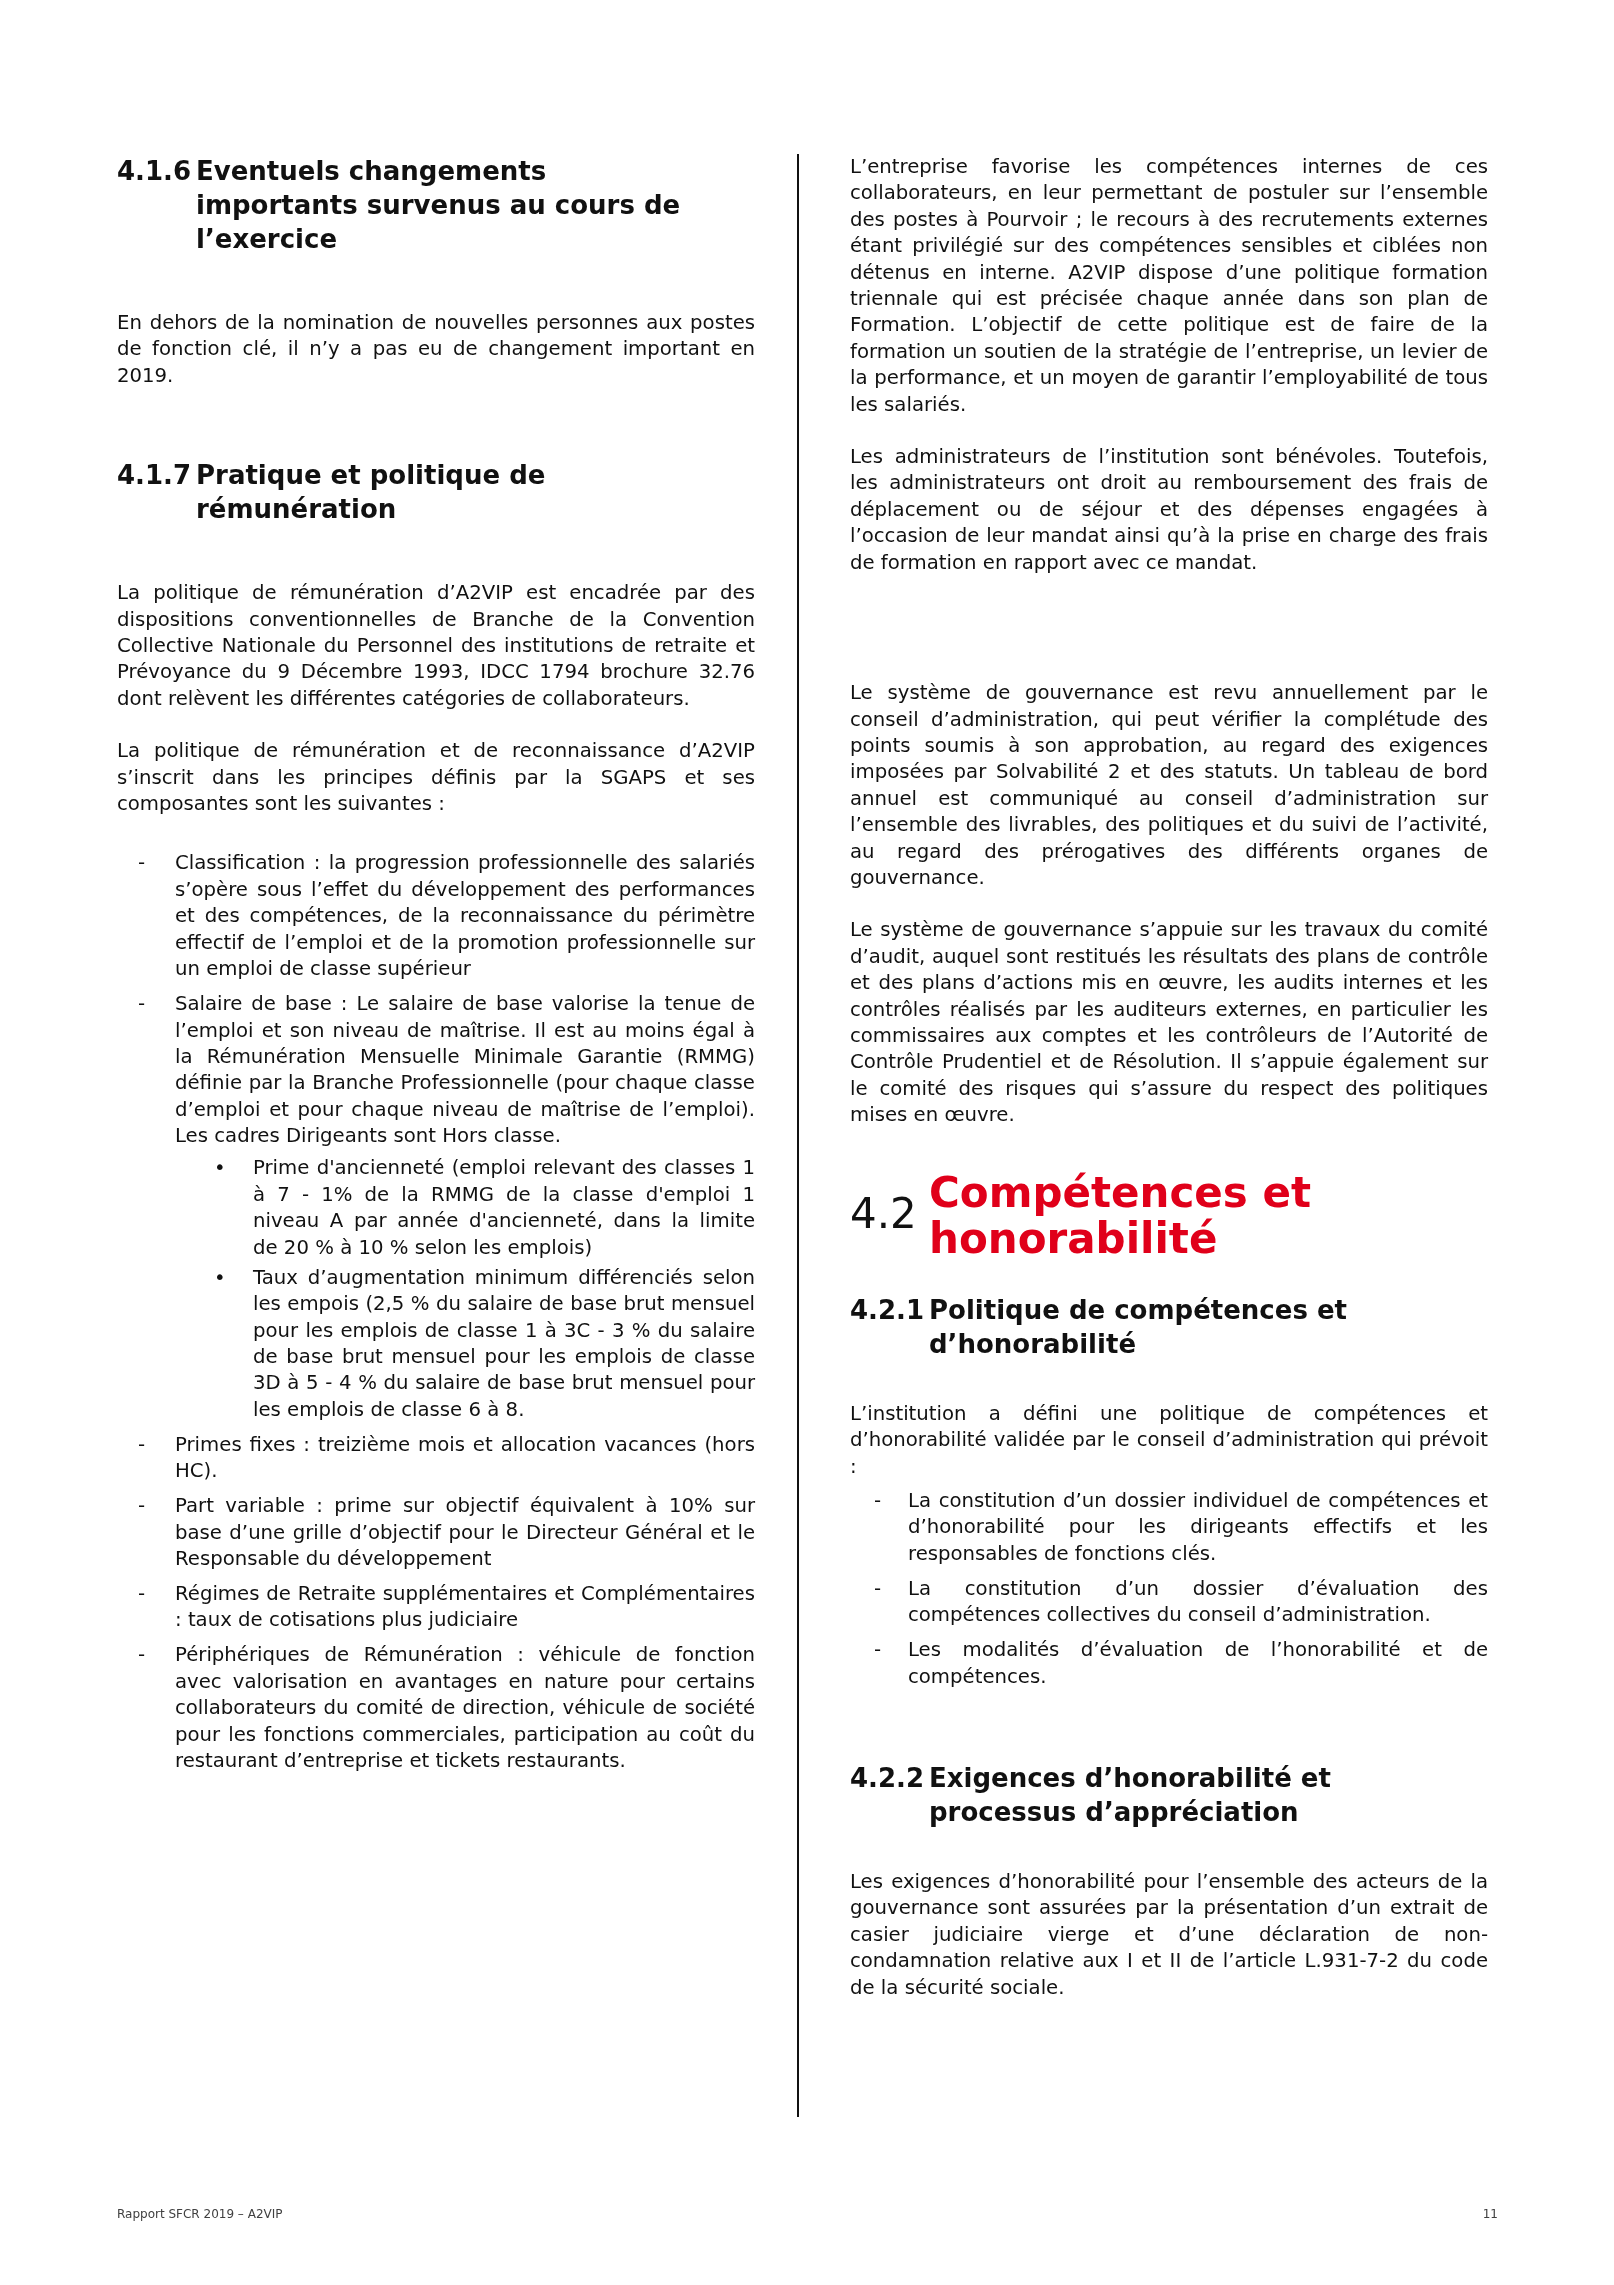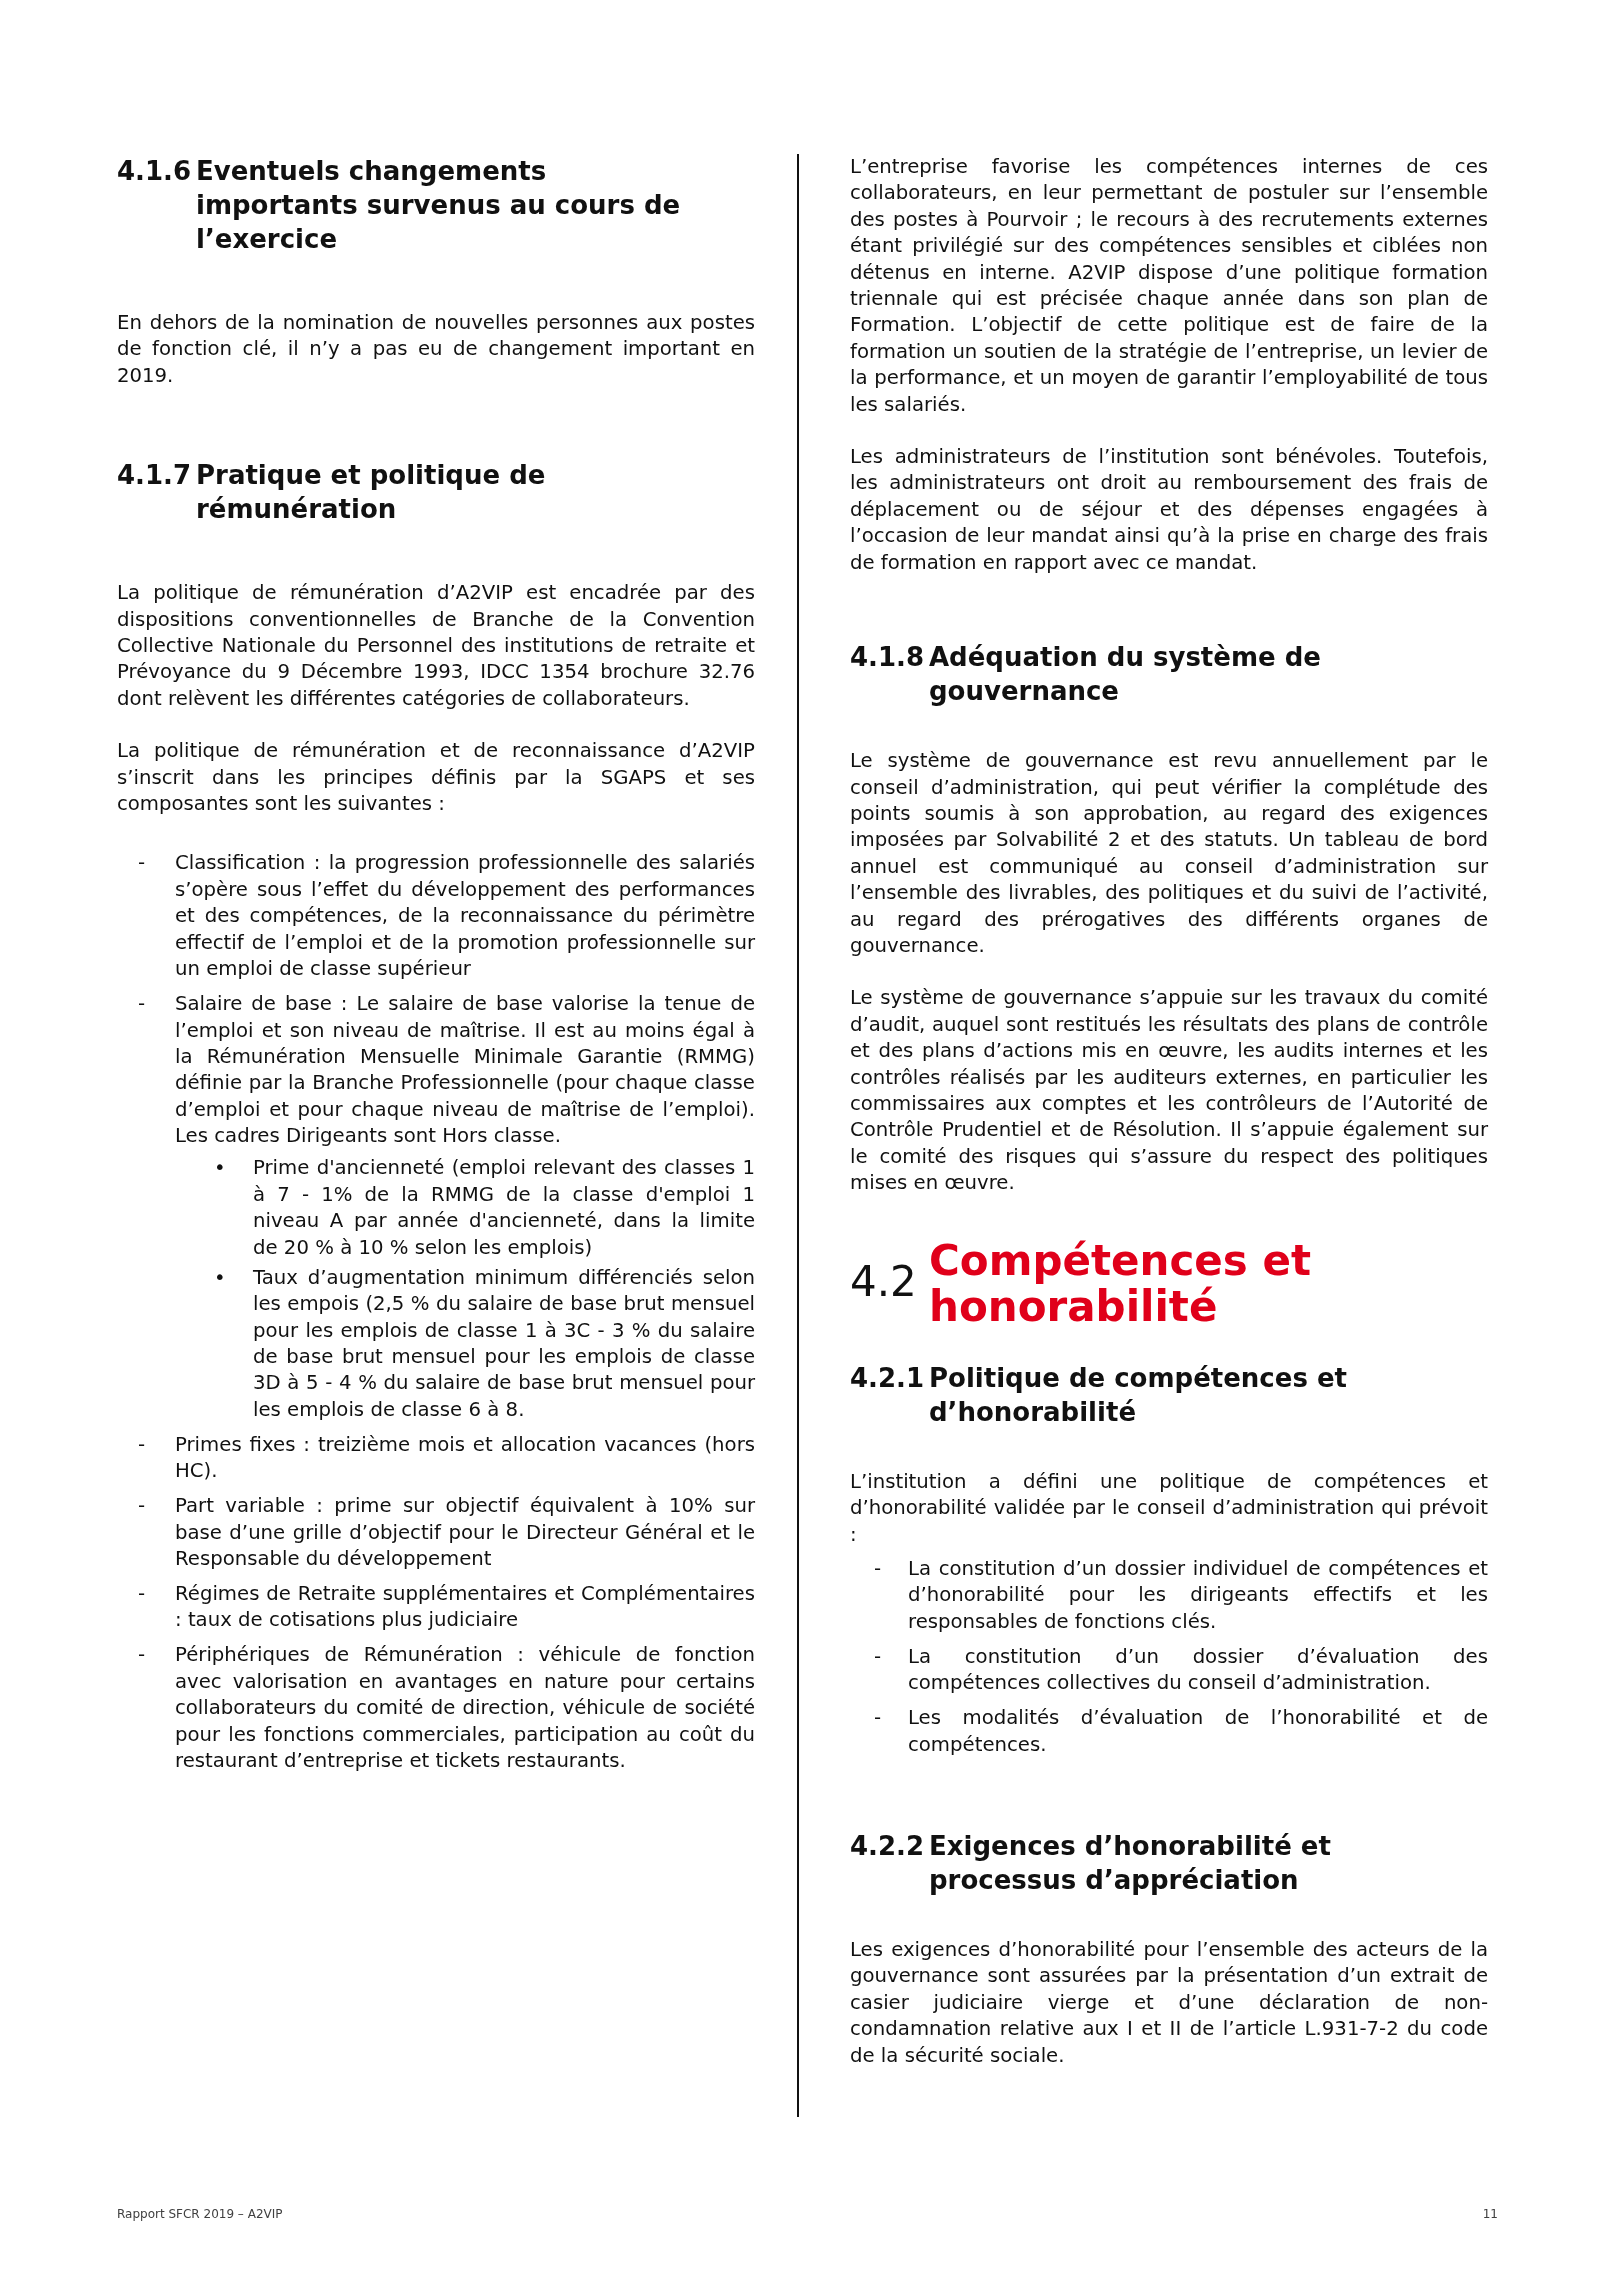--- a/index.html
+++ b/index.html
@@ -40,21 +40,21 @@
   </h3>
   <div class="h3-gap-after"></div>
   <p>En dehors de la nomination de nouvelles personnes aux postes de fonction clé, il n’y a pas eu de changement important en 2019.</p>
   <div style="height:43px;"></div>
 
   <h3 style="width:403px;">
     <span class="num">4.1.7</span>
     <span>Pratique et politique de rémunération</span>
   </h3>
   <div class="h3-gap-after"></div>
-  <p>La politique de rémunération d’A2VIP est encadrée par des dispositions conventionnelles de Branche de la Convention Collective Nationale du Personnel des institutions de retraite et Prévoyance du 9 Décembre 1993, IDCC 1354 brochure 32.76 dont relèvent les différentes catégories de collaborateurs.</p>
+  <p>La politique de rémunération d’A2VIP est encadrée par des dispositions conventionnelles de Branche de la Convention Collective Nationale du Personnel des institutions de retraite et Prévoyance du 9 Décembre 1993, IDCC 1794 brochure 32.76 dont relèvent les différentes catégories de collaborateurs.</p>
   <p style="margin-bottom:33px;">La politique de rémunération et de reconnaissance d’A2VIP s’inscrit dans les principes définis par la SGAPS et ses composantes sont les suivantes :</p>
 
   <ul class="dash">
     <li class="li">Classification : la progression professionnelle des salariés s’opère sous l’effet du développement des performances et des compétences, de la reconnaissance du périmètre effectif de l’emploi et de la promotion professionnelle sur un emploi de classe supérieur</li>
     <li class="li">
       <span>Salaire de base : Le salaire de base valorise la tenue de l’emploi et son niveau de maîtrise. Il est au moins égal à la Rémunération Mensuelle Minimale Garantie (RMMG) définie par la Branche Professionnelle (pour chaque classe d’emploi et pour chaque niveau de maîtrise de l’emploi). Les cadres Dirigeants sont Hors classe.</span>
       <ul class="bullet">
         <li class="li">Prime d'ancienneté (emploi relevant des classes 1 à 7 - 1% de la RMMG de la classe d'emploi 1 niveau A par année d'ancienneté, dans la limite de 20 % à 10 % selon les emplois)</li>
         <li class="li">Taux d’augmentation minimum différenciés selon les empois (2,5 % du salaire de base brut mensuel pour les emplois de classe 1 à 3C - 3 % du salaire de base brut mensuel pour les emplois de classe 3D à 5 - 4 % du salaire de base brut mensuel pour les emplois de classe 6 à 8.</li>
       </ul>
@@ -66,24 +66,20 @@
   </ul>
 </div>
 
 <div class="divider"></div>
 
 <div class="col col-right">
   <p>L’entreprise favorise les compétences internes de ces collaborateurs, en leur permettant de postuler sur l’ensemble des postes à Pourvoir ; le recours à des recrutements externes étant privilégié sur des compétences sensibles et ciblées non détenus en interne. A2VIP dispose d’une politique formation triennale qui est précisée chaque année dans son plan de Formation. L’objectif de cette politique est de faire de la formation un soutien de la stratégie de l’entreprise, un levier de la performance, et un moyen de garantir l’employabilité de tous les salariés.</p>
   <p>Les administrateurs de l’institution sont bénévoles. Toutefois, les administrateurs ont droit au remboursement des frais de déplacement ou de séjour et des dépenses engagées à l’occasion de leur mandat ainsi qu’à la prise en charge des frais de formation en rapport avec ce mandat.</p>
   <div style="height:38px;"></div>
 
-  <h3 style="width:442px;">
-    <span class="num">4.1.8</span>
-    <span>Adéquation du système de gouvernance</span>
-  </h3>
   <div style="height:40px;"></div>
   <p>Le système de gouvernance est revu annuellement par le conseil d’administration, qui peut vérifier la complétude des points soumis à son approbation, au regard des exigences imposées par Solvabilité 2 et des statuts. Un tableau de bord annuel est communiqué au conseil d’administration sur l’ensemble des livrables, des politiques et du suivi de l’activité, au regard des prérogatives des différents organes de gouvernance.</p>
   <p>Le système de gouvernance s’appuie sur les travaux du comité d’audit, auquel sont restitués les résultats des plans de contrôle et des plans d’actions mis en œuvre, les audits internes et les contrôles réalisés par les auditeurs externes, en particulier les commissaires aux comptes et les contrôleurs de l’Autorité de Contrôle Prudentiel et de Résolution. Il s’appuie également sur le comité des risques qui s’assure du respect des politiques mises en œuvre.</p>
   <div style="height:15.4px;"></div>
 
   <h2 style="width:384px;">
     <span class="num">4.2</span>
     <span>Compétences et honorabilité</span>
   </h2>
   <div style="height:31px;"></div>

